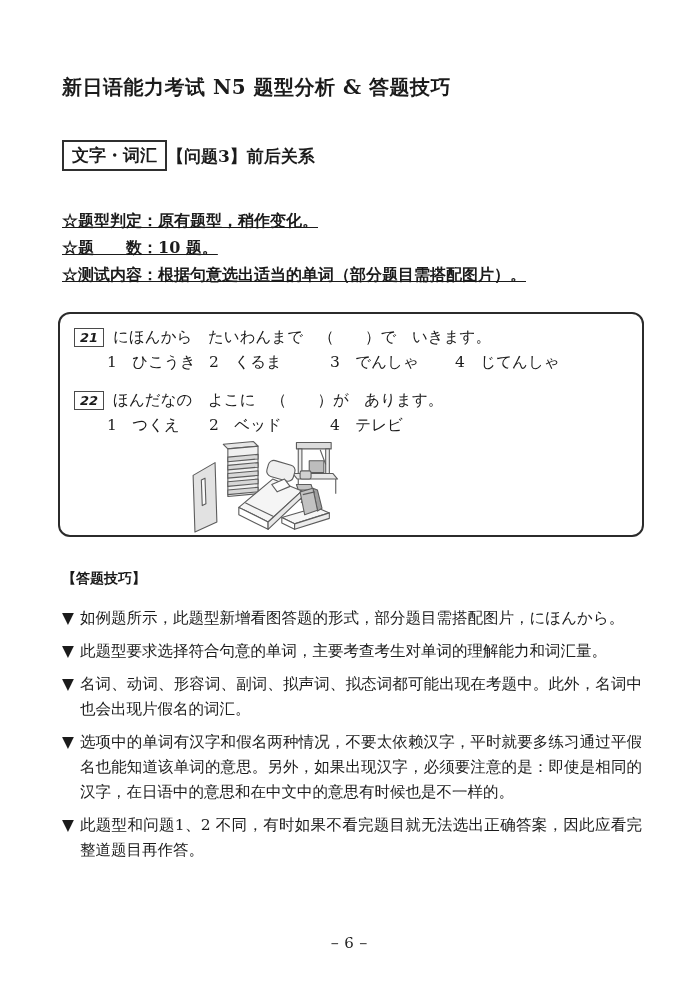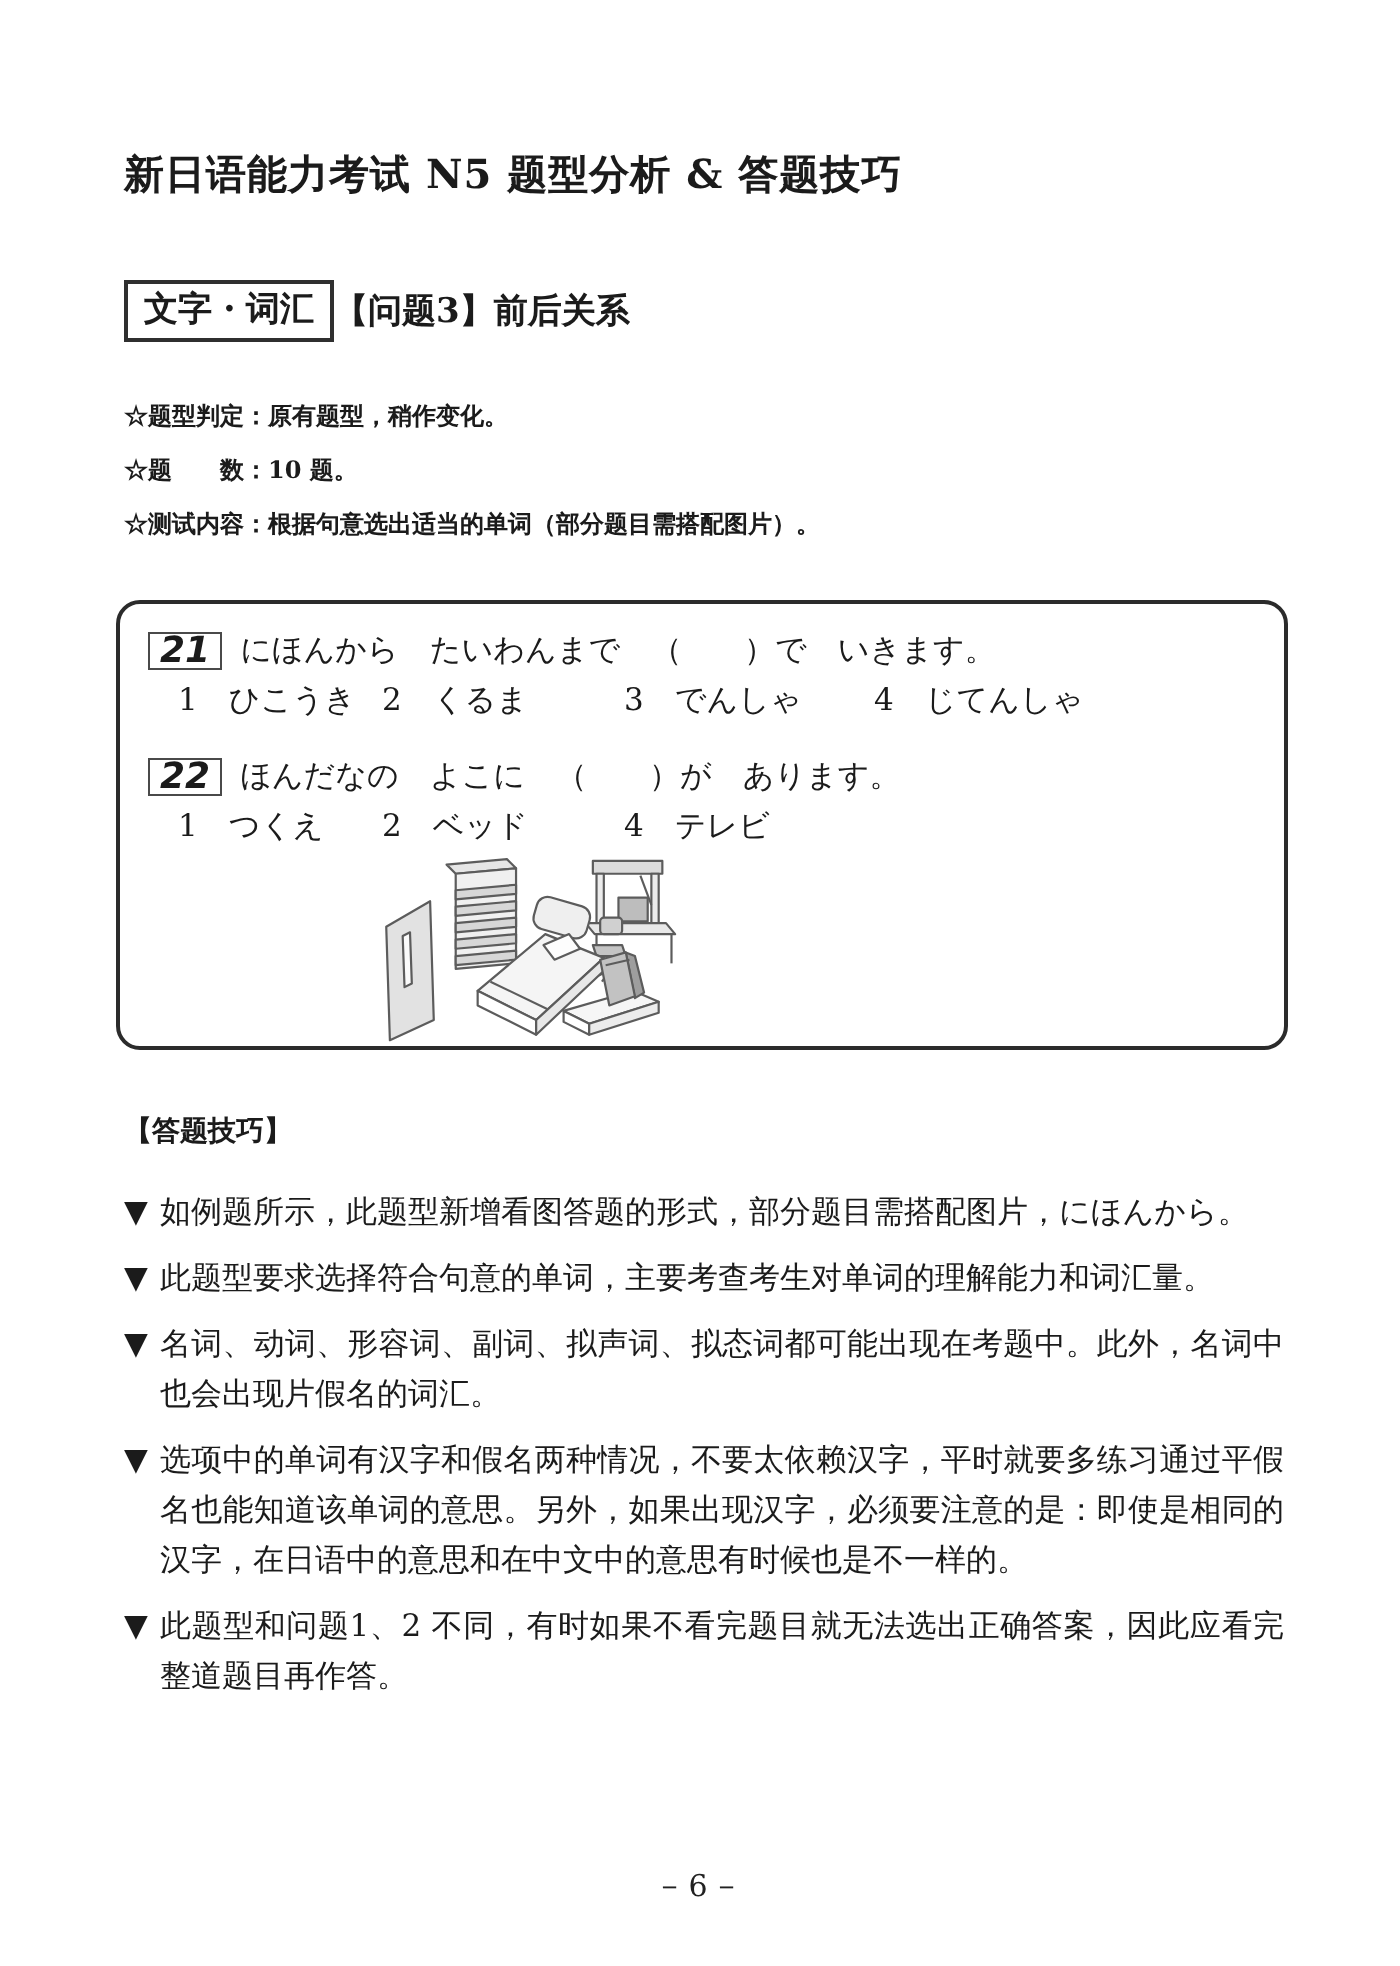--- a/index.html
+++ b/index.html
@@ -13,37 +13,37 @@
   .title{
     font-size:20px;font-weight:bold;margin:12px 0 0 0;letter-spacing:0.5px;line-height:26px;
   }
 
   .section-header{
     margin-top:40px;display:flex;align-items:center;
     font-size:17px;font-weight:bold;line-height:24px;
   }
   .category-box{border:2px solid #2f2f2f;padding:1px 8px 2px 8px;display:inline-block;}
 
-  .meta{margin-top:24px;font-size:12px;font-weight:bold;line-height:27px;}
+  .meta{margin-top:36px;font-size:16px;font-weight:bold;line-height:27px;text-decoration:underline;}
 
   .example-heading{margin-top:14px;font-size:16.5px;font-weight:bold;line-height:22px;}
 
   .example-box{
     margin-top:24px;margin-left:-4px;width:586px;height:225px;box-sizing:border-box;
     border:2px solid #2b2b2b;border-radius:12px;padding:12px 16px 4px 14px;overflow:hidden;
   }
   .q-row{display:flex;align-items:flex-start;gap:9px;font-size:15.5px;line-height:23px;}
   .q-num{
-    border:1.5px solid #4a4a4a;font-weight:bold;font-style:italic;font-size:18px;
+    border:1.5px solid #4a4a4a;font-weight:bold;font-style:italic;font-size:13px;
     padding:0 5px;line-height:17px;margin-top:2px;
     font-family:"DejaVu Sans","Liberation Sans",sans-serif;
   }
   .q-options{
     display:grid;grid-template-columns:102px 121px 125px auto;
-    margin-left:15px;margin-top:2px;font-size:15.5px;line-height:23px;
+    margin-left:33px;margin-top:2px;font-size:15.5px;line-height:23px;
   }
   .question-21{margin-bottom:15px;}
   .room-svg{display:block;margin:0 0 0 105px;}
 
   .tips-heading{margin-top:30px;font-size:14px;font-weight:bold;line-height:22px;}
   .tips{margin-top:17px;font-size:15.5px;line-height:25px;}
   .tip{display:flex;margin-bottom:8px;text-align:justify;}
   .tip-marker{flex:0 0 18px;}
   .tip-text{flex:1;}
 

